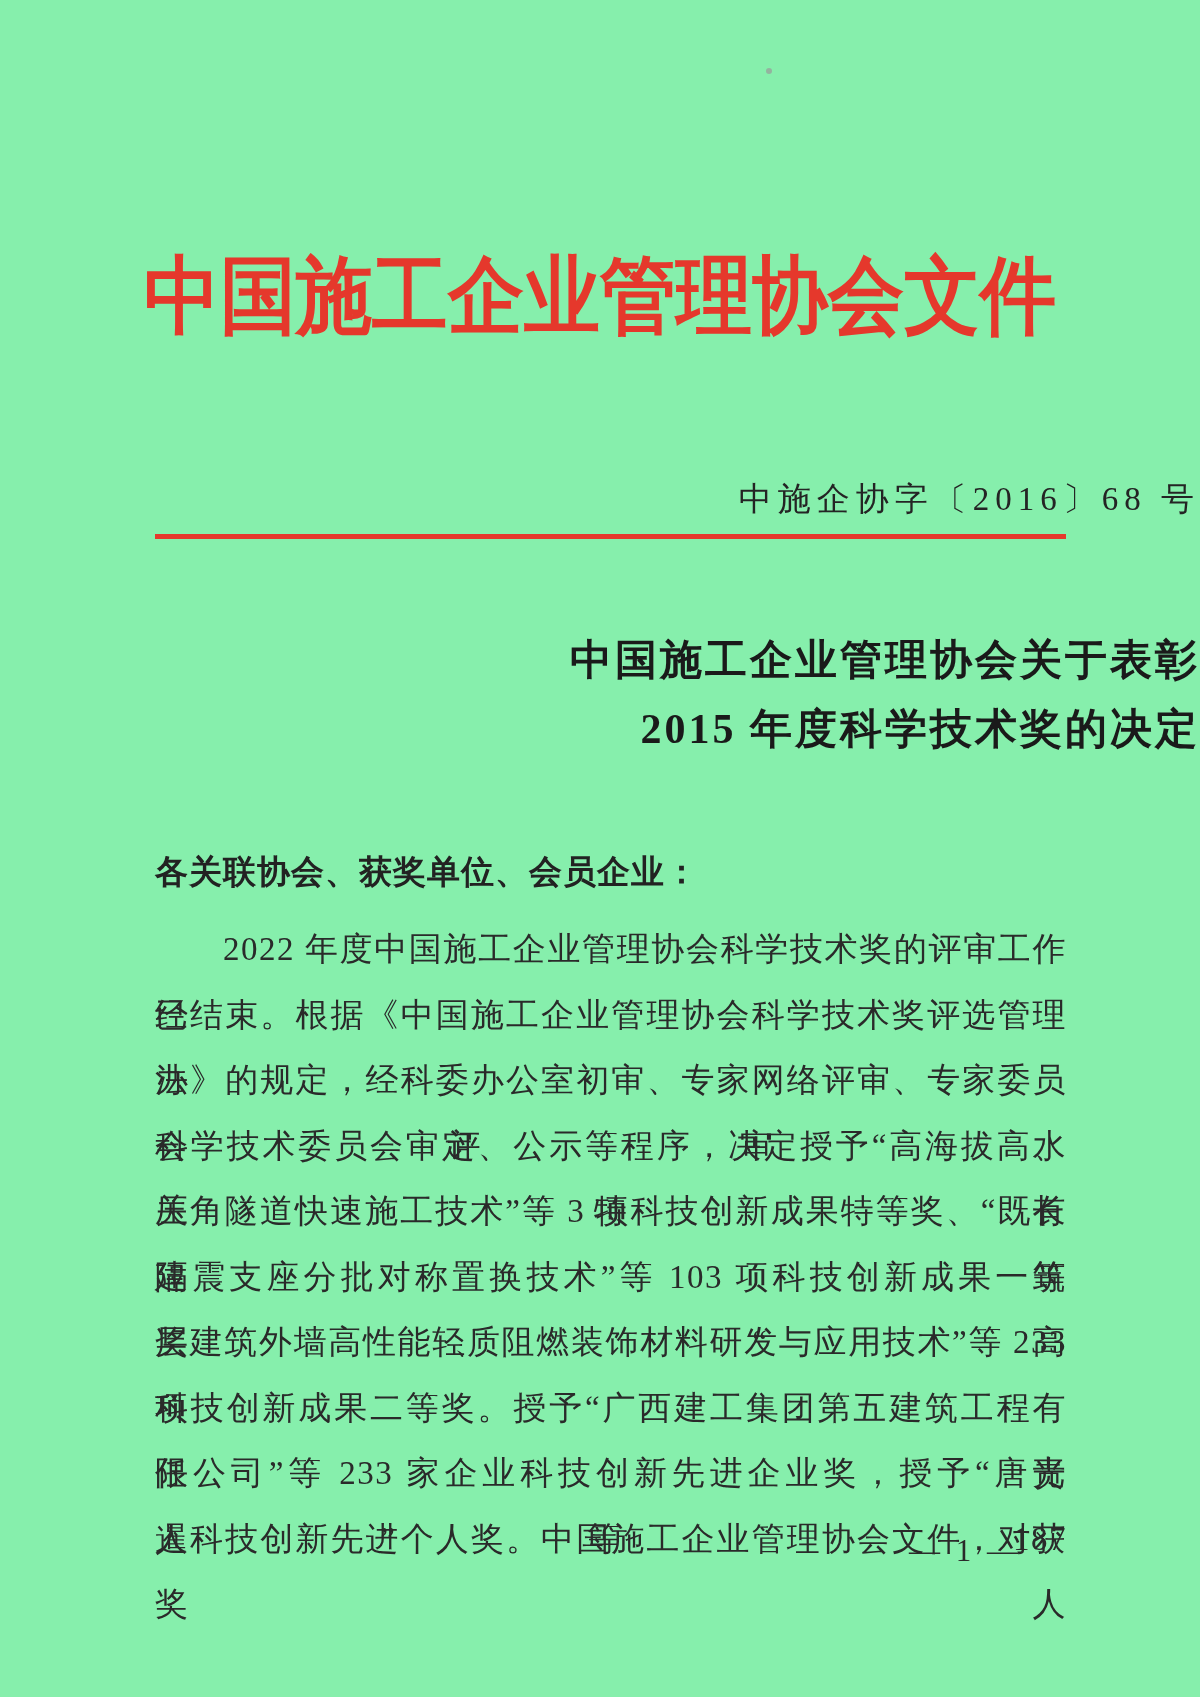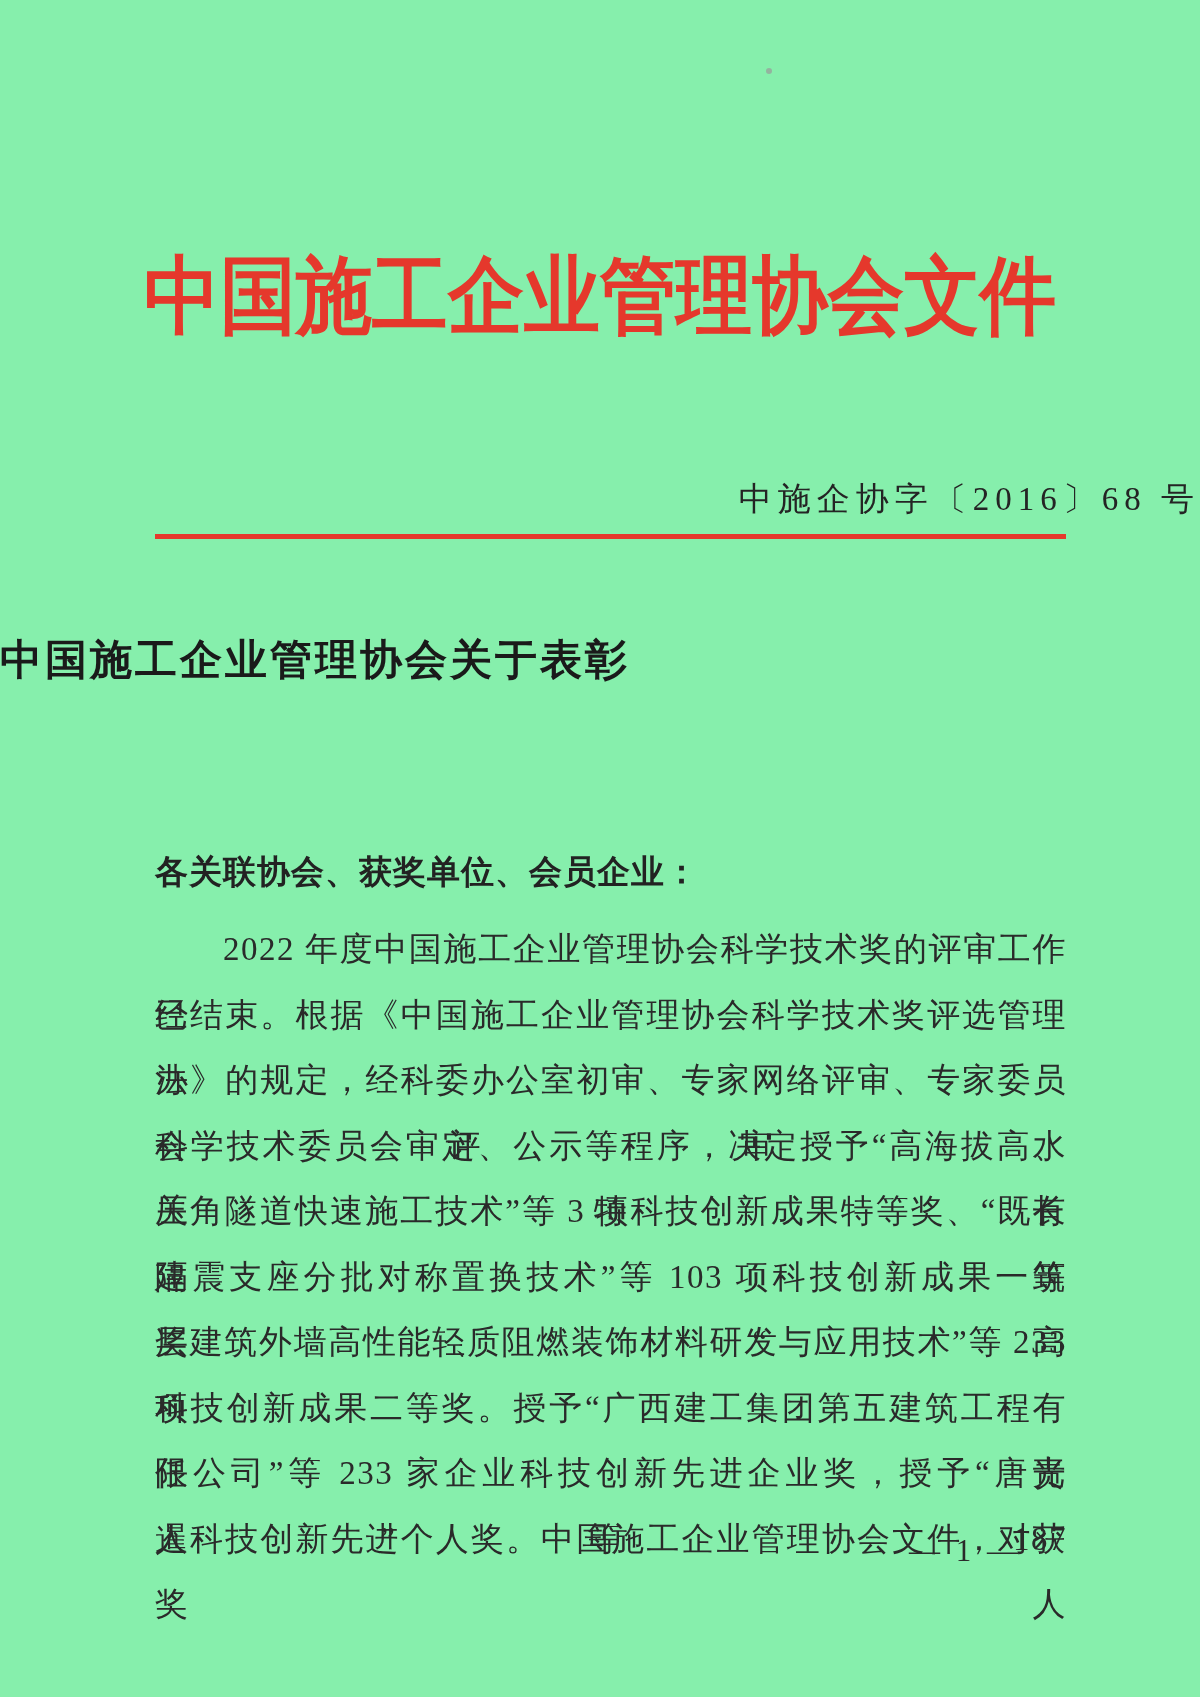--- a/index.html
+++ b/index.html
@@ -58,21 +58,21 @@
     top: 534px;
     left: 155px;
     width: 911px;
     height: 5px;
   }
   .doc-title {
     position: absolute;
     top: 626px;
     left: 0;
     width: 100%;
-    text-align: left;
+    text-align: right;
     font-weight: bold;
     font-size: 42px;
     letter-spacing: 3px;
     color: #1a1a1a;
   }
   .doc-title .title-line {
     line-height: 69px;
   }
   .salutation {
     position: absolute;
@@ -123,20 +123,21 @@
   <div class="speck"></div>
 
   <div class="header-title" style="color: rgb(229, 56, 44);">中国施工企业管理协会文件</div>
 
   <div class="doc-number">中施企协字〔2016〕68 号</div>
 
   <div class="red-rule" style="background: rgb(229, 56, 44);"></div>
 
   <div class="doc-title">
     <div class="title-line">中国施工企业管理协会关于表彰</div>
+    <div class="title-line">2015 年度科学技术奖的决定</div>
   </div>
 
   <div class="salutation">各关联协会、获奖单位、会员企业：</div>
 
   <div class="body-block">
     <div class="body-line indent">2022 年度中国施工企业管理协会科学技术奖的评审工作已</div>
     <div class="body-line">经结束。根据《中国施工企业管理协会科学技术奖评选管理办</div>
     <div class="body-line">法》的规定，经科委办公室初审、专家网络评审、专家委员会评审、</div>
     <div class="body-line">科学技术委员会审定、公示等程序，决定授予“高海拔高水压特长</div>
     <div class="body-line">关角隧道快速施工技术”等 3 项科技创新成果特等奖、“既有建筑</div>

